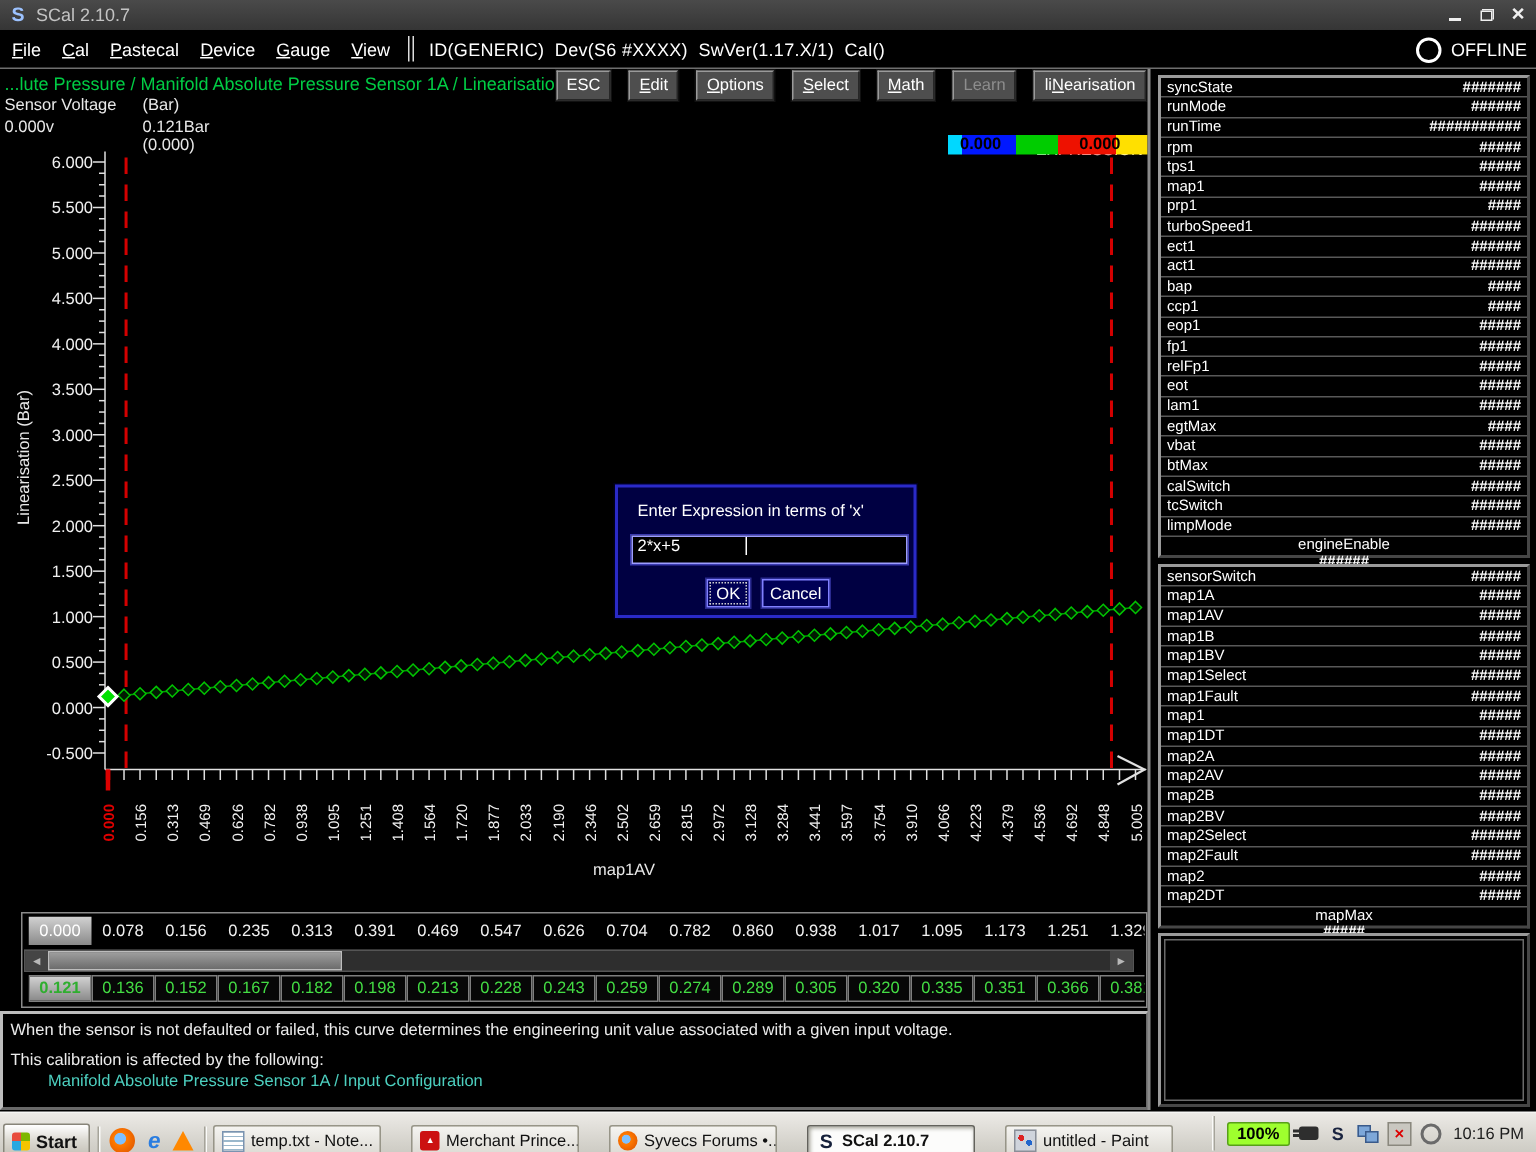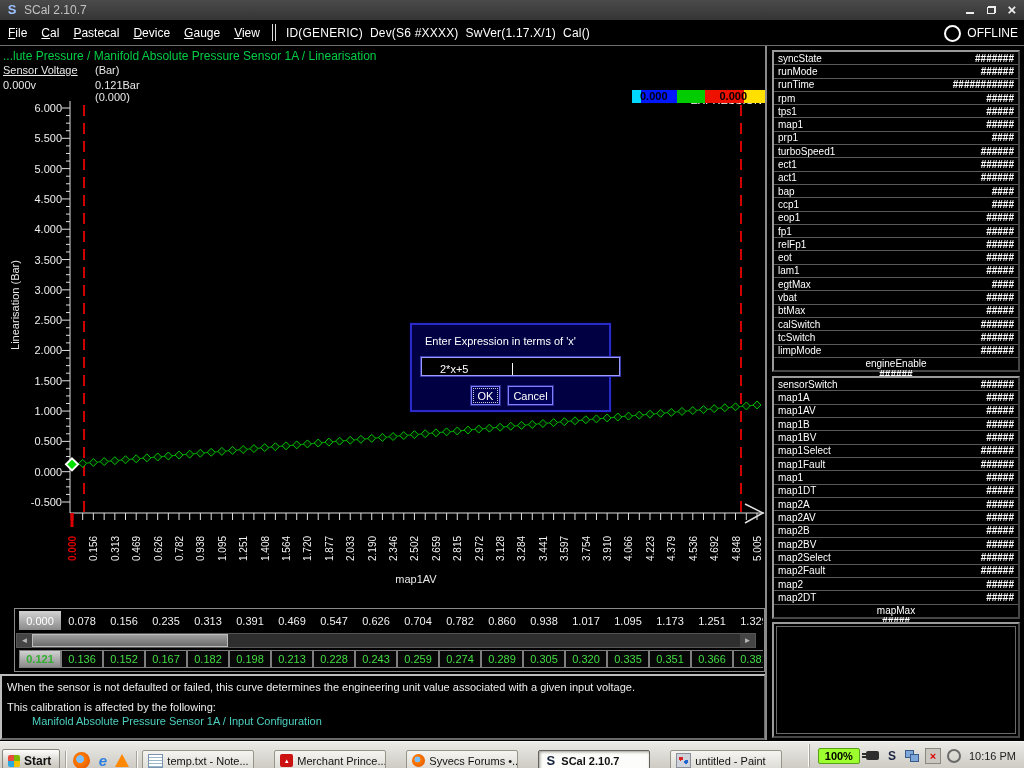--- a/index.html
+++ b/index.html
@@ -28,39 +28,39 @@
   .menu-sep{width:2px;height:17px;border-left:1px solid #ddd;border-right:1px solid #ddd;margin:0 10px 0 12px;}
   .menu-status{letter-spacing:0.2px;white-space:pre;}
   .offline{position:absolute;right:6px;top:0;height:26px;display:flex;align-items:center;gap:6px;color:#fff;}
   .offline-circle{width:13px;height:13px;border:2px solid #fff;border-radius:50%;}
   
   .breadcrumb{position:absolute;left:3px;top:49px;color:#00cc44;font-size:12px;}
   .hdr-buttons{position:absolute;left:392px;top:47px;width:372px;display:flex;gap:12px;justify-content:flex-end;}
   .hbtn{background:#4e4e4e;border:1px solid;border-color:#9a9a9a #262626 #262626 #9a9a9a;
         color:#fff;font-size:11px;padding:3px 6px;white-space:nowrap;box-shadow:0 0 0 1px #111;}
   .hbtn.disabled{color:#8d8d8d;}
-  .sensor-l1{position:absolute;left:3px;top:64px;color:#e8e8e8;font-size:11px;text-decoration:underline;}
+  .sensor-l1{position:absolute;left:3px;top:64px;color:#e8e8e8;font-size:11px;}
   .sensor-l1 .u{position:absolute;left:92px;top:0;}
   .sensor-l2{position:absolute;left:3px;top:79px;color:#e8e8e8;font-size:11px;}
   .sensor-l2 .u{position:absolute;left:92px;top:0;}
   .expr-label{position:absolute;right:262px;top:71px;color:#fff;font-size:11px;margin-top:23px;}
   .grad-bar{position:absolute;left:632px;top:90px;width:133px;height:13px;display:flex;align-items:center;
             background:linear-gradient(90deg,#00d8ff 0 7%,#0018ff 7% 34%,#00cc00 34% 55%,#ee1100 55% 84%,#ffe000 84% 100%);}
   .grad-bar span{font-size:11px;font-weight:bold;color:#000;line-height:13px;}
   .grad-left{margin-left:8px;}
   .grad-right{margin-left:auto;margin-right:18px;}
   
   #chart-svg{position:absolute;left:0;top:95px;}
   
   .dialog{position:absolute;left:410px;top:323px;width:201px;height:89px;background:#000042;
           border:2px solid #2a2ac8;box-sizing:border-box;box-shadow:0 0 0 1px #00001e;z-index:5;}
   .dialog-title{position:absolute;left:13px;top:10px;color:#fff;font-size:11px;}
   .dialog-input{position:absolute;left:9px;top:32px;width:179px;height:17px;background:#000;
-                border:1px solid #9c9cff;box-shadow:0 0 0 1px #3a3ab0;display:flex;align-items:flex-end;
-                color:#fff;font-size:11px;padding-left:18px;gap:43px;}
+                border:1px solid #9c9cff;box-shadow:0 0 0 1px #3a3ab0;display:flex;align-items:flex-start;
+                color:#fff;font-size:11px;padding-left:3px;gap:43px;}
   .caret{display:inline-block;width:1px;height:12px;background:#fff;margin-left:1px;}
   .dbtn{position:absolute;top:61px;height:19px;background:#000055;border:1px solid #8080ff;
         box-shadow:0 0 0 1px #2a2a90;color:#fff;font-size:11px;display:flex;align-items:center;
         justify-content:center;box-sizing:border-box;}
   .dbtn.ok{left:59px;width:29px;outline:1px dotted #cfcfcf;outline-offset:-3px;}
   .dbtn.cancel{left:96px;width:45px;}
   
   .bottom-frame{position:absolute;left:14px;top:608px;width:749px;height:62px;border:1px solid #8a8a8a;}
   .grid-row{position:absolute;left:19px;width:744px;height:19px;display:flex;overflow:hidden;}
   #row-x{top:611px;}
@@ -177,20 +177,29 @@
       </span>
     <span class="menu-sep"></span>
     <span class="menu-status">ID(GENERIC)  Dev(S6 #XXXX)  SwVer(1.17.X/1)  Cal()</span>
     <span class="offline">
       <span class="offline-circle"></span>
       <span>OFFLINE</span>
     </span>
   </div>
 
   <div class="breadcrumb">...lute Pressure / Manifold Absolute Pressure Sensor 1A / Linearisation</div>
+  <div class="hdr-buttons">
+      <div class="hbtn">ESC</div>
+      <div class="hbtn"><u>E</u>dit</div>
+      <div class="hbtn"><u>O</u>ptions</div>
+      <div class="hbtn"><u>S</u>elect</div>
+      <div class="hbtn"><u>M</u>ath</div>
+      <div class="hbtn disabled">Learn</div>
+      <div class="hbtn">li<u>N</u>earisation</div>
+    </div>
   <div class="sensor-l1">
     <span>Sensor Voltage</span>
     <span class="u">(Bar)</span>
   </div>
   <div class="sensor-l2">
     <span>0.000v</span>
     <span class="u">0.121Bar (0.000)</span>
   </div>
   <div class="expr-label">EXPRESSION</div>
   <div class="grad-bar">

